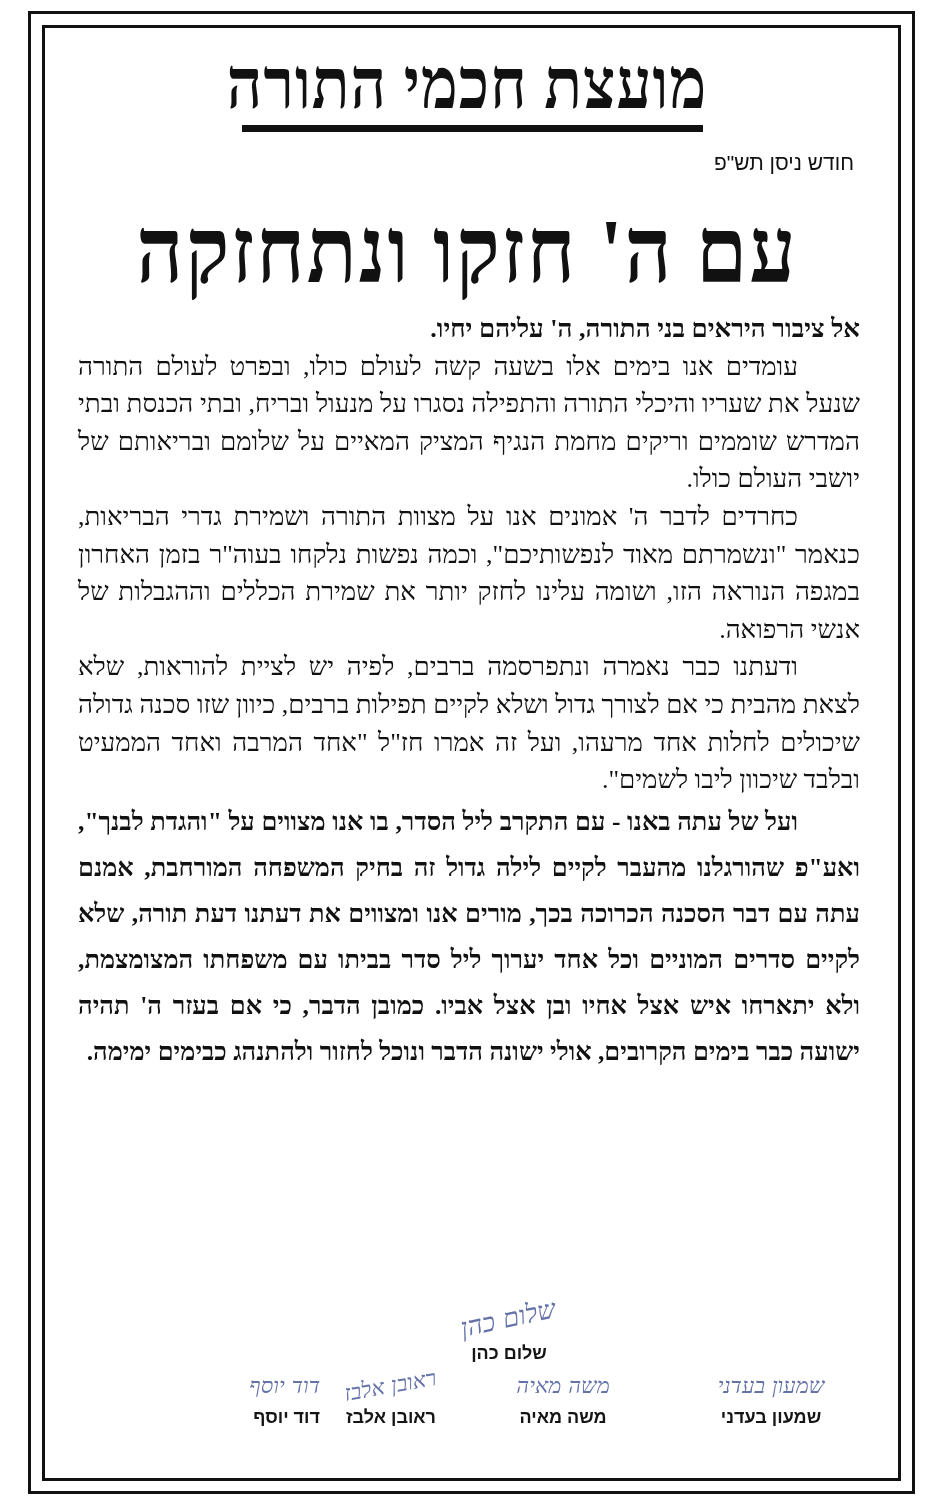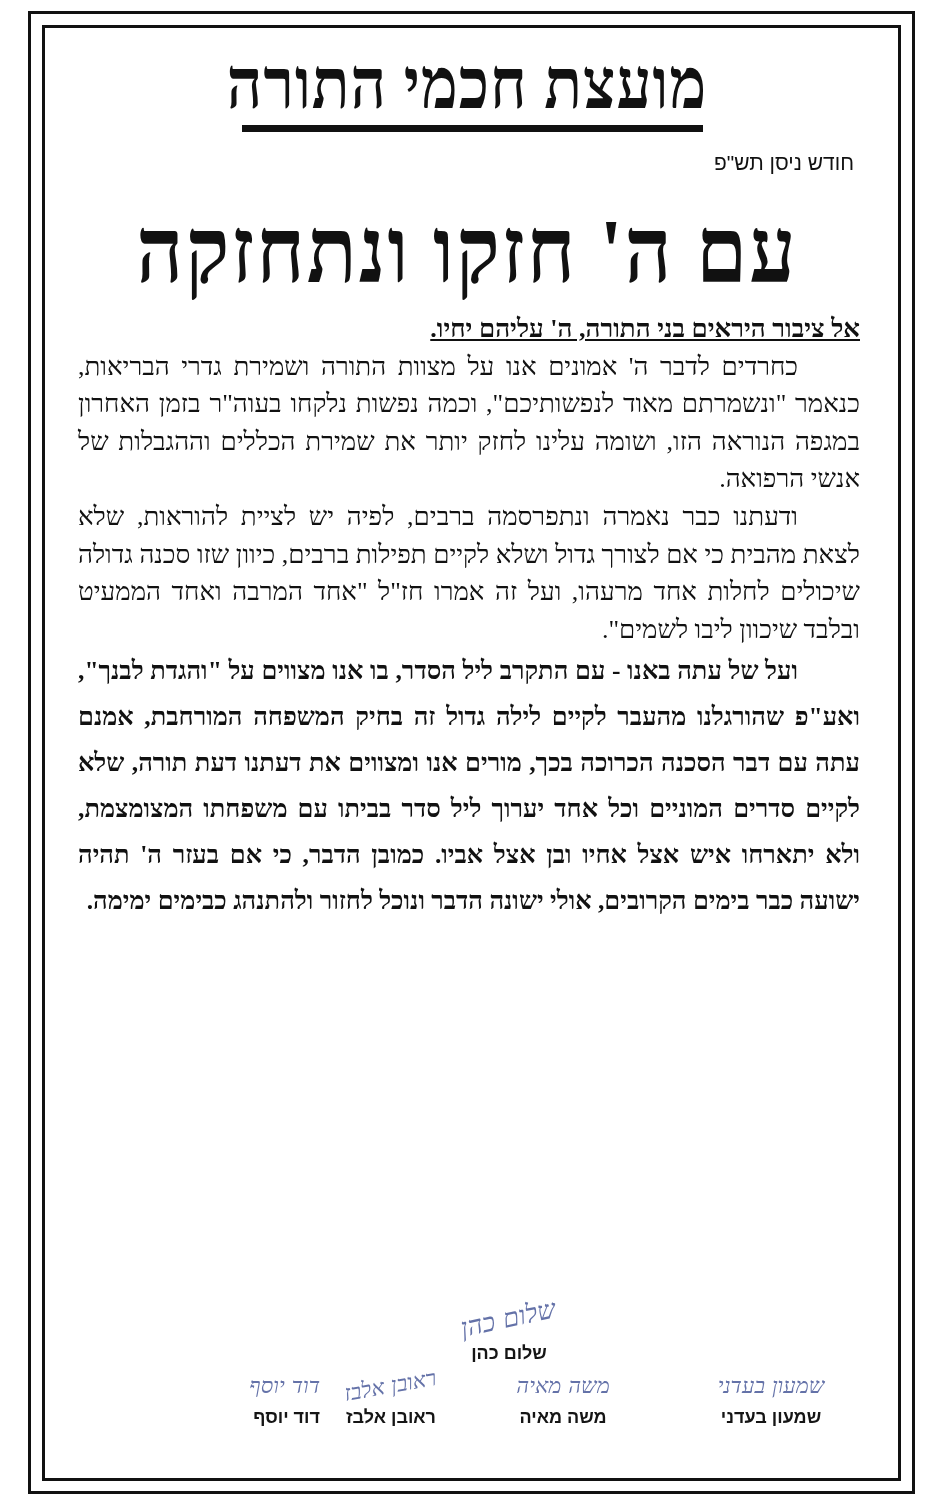--- a/index.html
+++ b/index.html
@@ -88,21 +88,20 @@
       text-align: justify;
       text-align-last: right;
     }
     .body-text p {
       margin: 0;
     }
     .salutation {
       font-weight: bold;
       font-size: 26px;
       margin-bottom: 0;
-      text-decoration: underline;
     }
     .para {
       text-indent: 62px;
     }
     .para + .para { }
     .para.bold {
       font-weight: bold;
       font-size: 25.5px;
       line-height: 46px;
     }
@@ -152,20 +151,21 @@
 
 <div class="masthead">מועצת חכמי התורה</div>
 <div class="masthead-rule"></div>
 
 <div class="date-line">חודש ניסן תש"פ</div>
 
 <div class="headline">עם ה' חזקו ונתחזקה</div>
 
 <div class="body-text">
   <p class="salutation">אל ציבור היראים בני התורה, ה' עליהם יחיו.</p>
+  <p class="para">עומדים אנו בימים אלו בשעה קשה לעולם כולו, ובפרט לעולם התורה שנעל את שעריו והיכלי התורה והתפילה נסגרו על מנעול ובריח, ובתי הכנסת ובתי המדרש שוממים וריקים מחמת הנגיף המציק המאיים על שלומם ובריאותם של יושבי העולם כולו.</p>
   <p class="para">כחרדים לדבר ה' אמונים אנו על מצוות התורה ושמירת גדרי הבריאות, כנאמר "ונשמרתם מאוד לנפשותיכם", וכמה נפשות נלקחו בעוה"ר בזמן האחרון במגפה הנוראה הזו, ושומה עלינו לחזק יותר את שמירת הכללים וההגבלות של אנשי הרפואה.</p>
   <p class="para">ודעתנו כבר נאמרה ונתפרסמה ברבים, לפיה יש לציית להוראות, שלא לצאת מהבית כי אם לצורך גדול ושלא לקיים תפילות ברבים, כיוון שזו סכנה גדולה שיכולים לחלות אחד מרעהו, ועל זה אמרו חז"ל "אחד המרבה ואחד הממעיט ובלבד שיכוון ליבו לשמים".</p>
   <p class="para bold">ועל של עתה באנו - עם התקרב ליל הסדר, בו אנו מצווים על "והגדת לבנך", ואע"פ שהורגלנו מהעבר לקיים לילה גדול זה בחיק המשפחה המורחבת, אמנם עתה עם דבר הסכנה הכרוכה בכך, מורים אנו ומצווים את דעתנו דעת תורה, שלא לקיים סדרים המוניים וכל אחד יערוך ליל סדר בביתו עם משפחתו המצומצמת, ולא יתארחו איש אצל אחיו ובן אצל אביו. כמובן הדבר, כי אם בעזר ה' תהיה ישועה כבר בימים הקרובים, אולי ישונה הדבר ונוכל לחזור ולהתנהג כבימים ימימה.</p>
 </div>
 
 <div class="signatures">
   <div class="sig sig-top">
     <span class="sig-scrawl">שלום כהן</span>
     <span class="sig-name">שלום כהן</span>
   </div>

